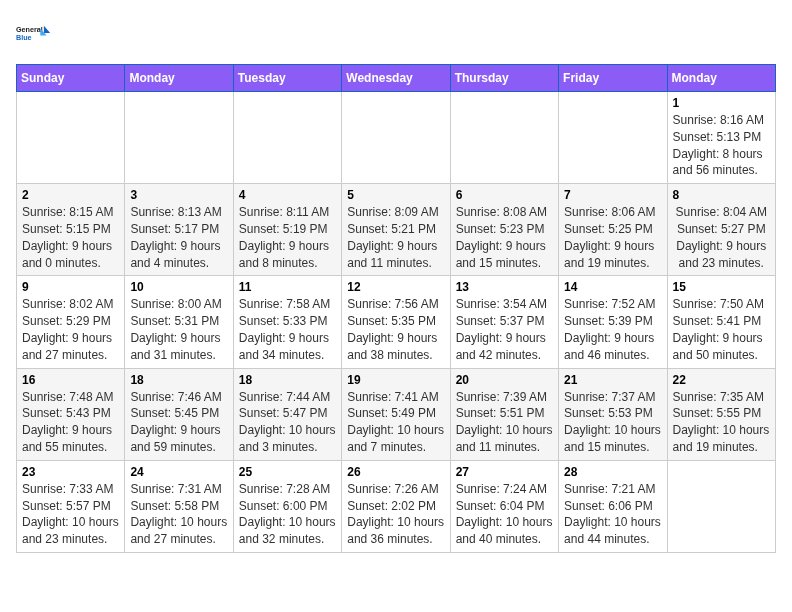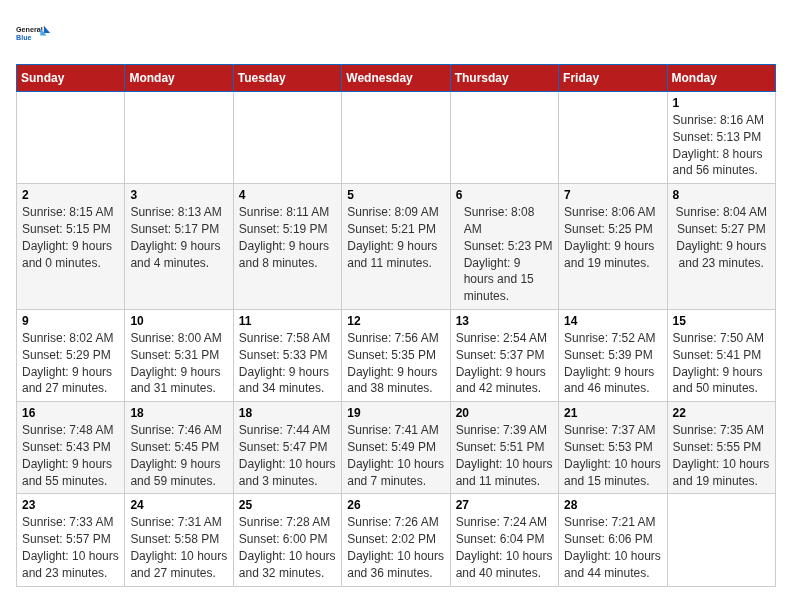--- a/index.html
+++ b/index.html
@@ -36,21 +36,21 @@
     .cal-subtitle {
       font-size: 15px;
       color: #444;
     }
     .calendar {
       width: 100%;
       border-collapse: collapse;
       font-size: 11px;
     }
     .calendar thead th {
-      background: #b91c1c;
+      background: #8b5cf6;
       color: #fff;
       padding: 6px 4px;
       text-align: left;
       font-size: 12px;
       font-weight: bold;
       border: 1px solid #1565c0;
     }
     .calendar tbody td {
       border: 1px solid #ccc;
       vertical-align: top;
@@ -142,21 +142,21 @@
 Daylight: 9 hours and 8 minutes.</div>
         </td>
         <td>
           <div class="day-num">5</div>
           <div class="day-info" style="white-space: pre-line;">Sunrise: 8:09 AM
 Sunset: 5:21 PM
 Daylight: 9 hours and 11 minutes.</div>
         </td>
         <td>
           <div class="day-num">6</div>
-          <div class="day-info" style="white-space: pre-line; margin-left: 8px;">Sunrise: 8:08 AM
+          <div class="day-info" style="white-space: pre-line;">Sunrise: 8:08 AM
 Sunset: 5:23 PM
 Daylight: 9 hours and 15 minutes.</div>
         </td>
         <td>
           <div class="day-num">7</div>
           <div class="day-info" style="white-space: pre-line;">Sunrise: 8:06 AM
 Sunset: 5:25 PM
 Daylight: 9 hours and 19 minutes.</div>
         </td>
         <td>
@@ -186,21 +186,21 @@
 Daylight: 9 hours and 34 minutes.</div>
         </td>
         <td>
           <div class="day-num">12</div>
           <div class="day-info" style="white-space: pre-line;">Sunrise: 7:56 AM
 Sunset: 5:35 PM
 Daylight: 9 hours and 38 minutes.</div>
         </td>
         <td>
           <div class="day-num">13</div>
-          <div class="day-info" style="white-space: pre-line;">Sunrise: 2:54 AM
+          <div class="day-info" style="white-space: pre-line;">Sunrise: 3:54 AM
 Sunset: 5:37 PM
 Daylight: 9 hours and 42 minutes.</div>
         </td>
         <td>
           <div class="day-num">14</div>
           <div class="day-info" style="white-space: pre-line;">Sunrise: 7:52 AM
 Sunset: 5:39 PM
 Daylight: 9 hours and 46 minutes.</div>
         </td>
         <td>

